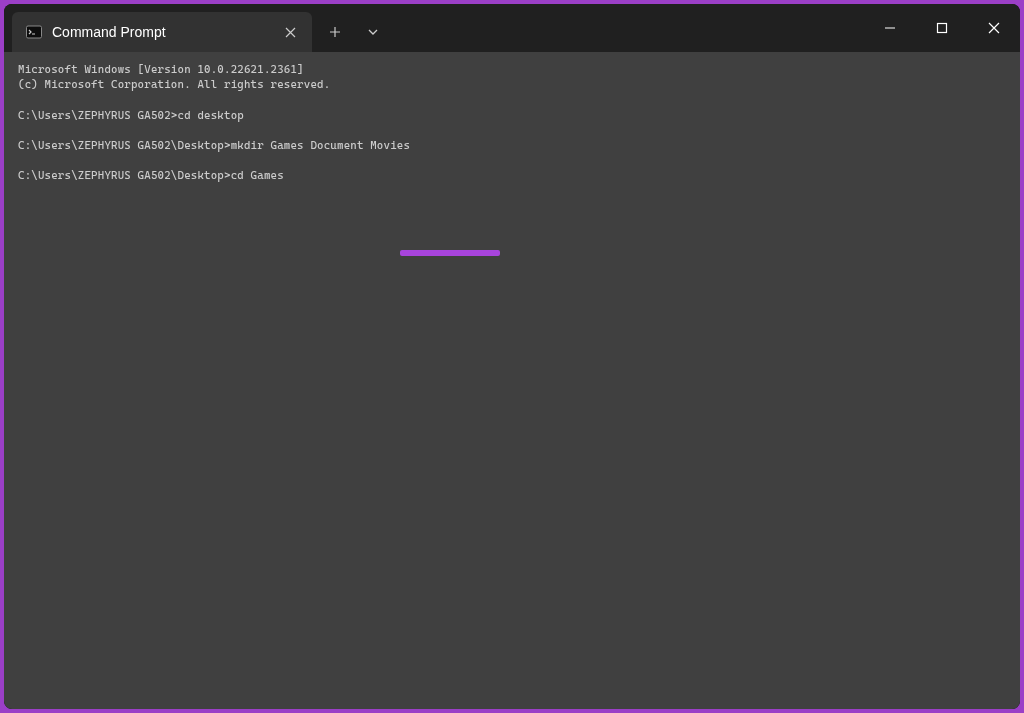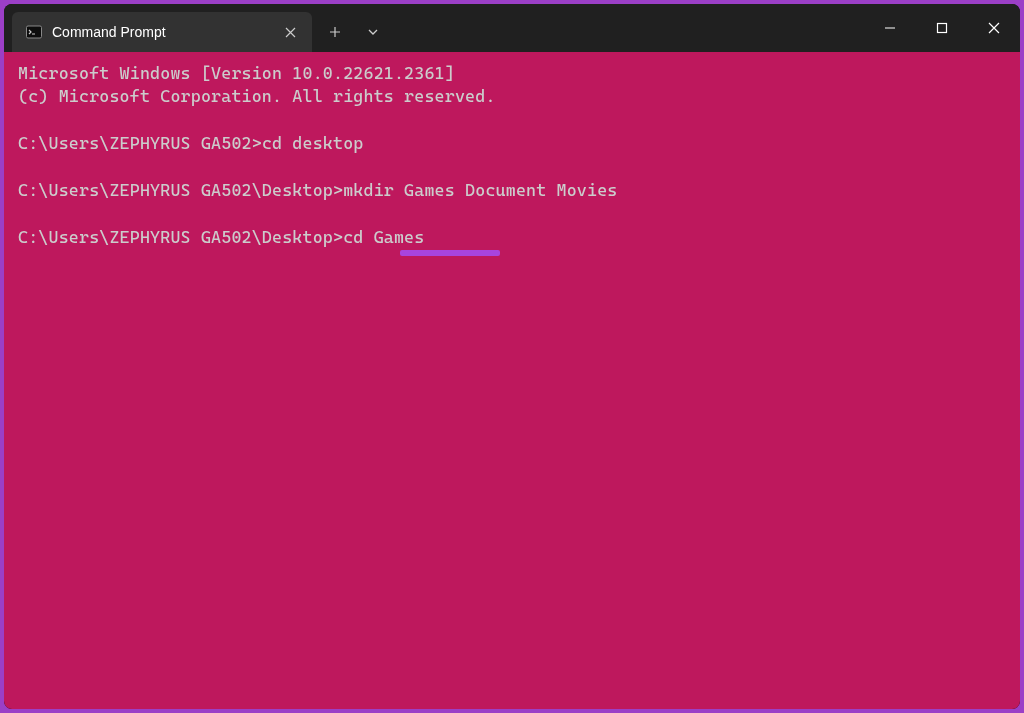--- a/index.html
+++ b/index.html
@@ -95,24 +95,24 @@
     .win-btn {
       width: 52px;
       display: flex;
       align-items: center;
       justify-content: center;
       color: #ffffff;
       cursor: pointer;
     }
     .terminal {
       flex: 1;
-      background: #be185d;
+      background: #404040;
       padding: 10px 4px 4px 14px;
       font-family: "Cascadia Mono", "Consolas", monospace;
-      font-size: 17px;
+      font-size: 11px;
       color: #cccccc;
       line-height: 1.38;
       white-space: pre;
       letter-spacing: 0.2px;
       position: relative;
     }
     .underline-highlight {
       position: absolute;
       height: 6px;
       background: #a844dd;

